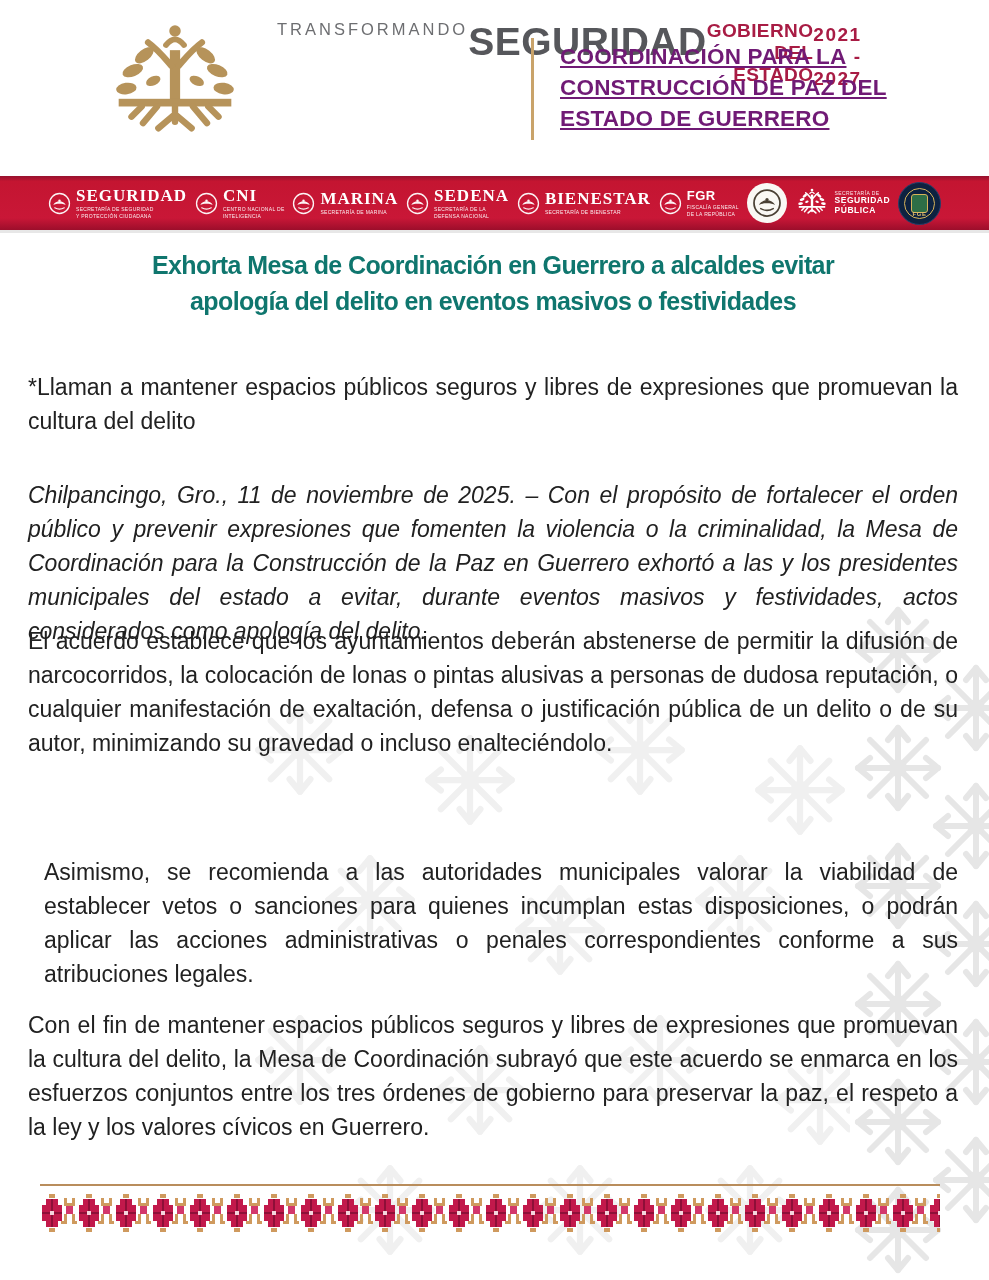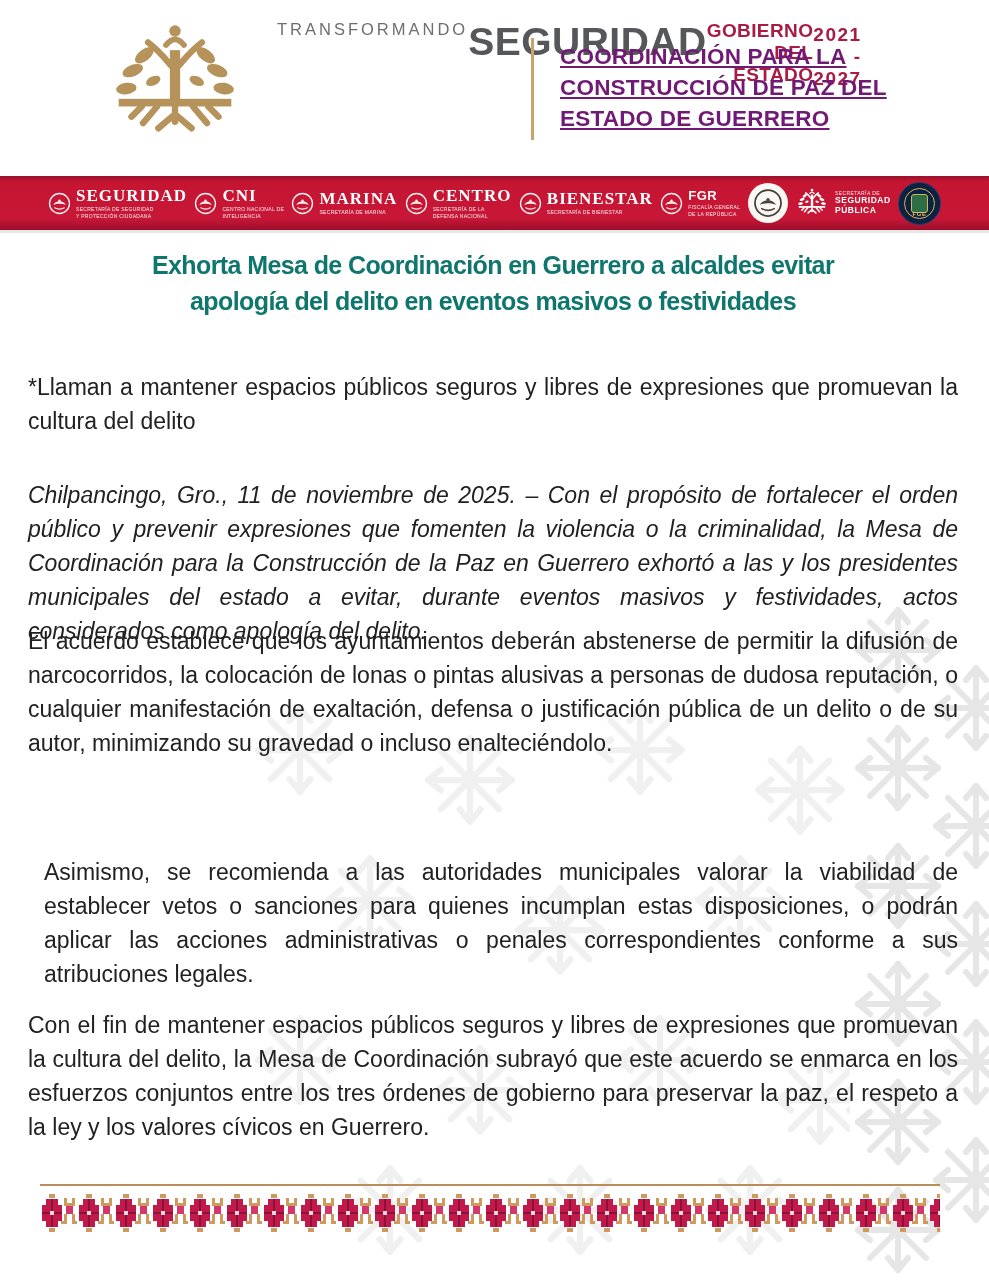--- a/index.html
+++ b/index.html
@@ -180,21 +180,21 @@
     <div class="agency-text">
       <span class="agency-name">MARINA</span>
       <span class="agency-sub">SECRETARÍA DE MARINA</span>
     </div>
   </div>
   <div class="agency">
     <svg class="seal" viewBox="0 0 24 24">
         <use href="#seal"></use>
       </svg>
     <div class="agency-text">
-      <span class="agency-name">CENTRO</span>
+      <span class="agency-name">SEDENA</span>
       <span class="agency-sub">SECRETARÍA DE LA
 DEFENSA NACIONAL</span>
     </div>
   </div>
   <div class="agency">
     <svg class="seal" viewBox="0 0 24 24">
         <use href="#seal"></use>
       </svg>
     <div class="agency-text">
       <span class="agency-name">BIENESTAR</span>

